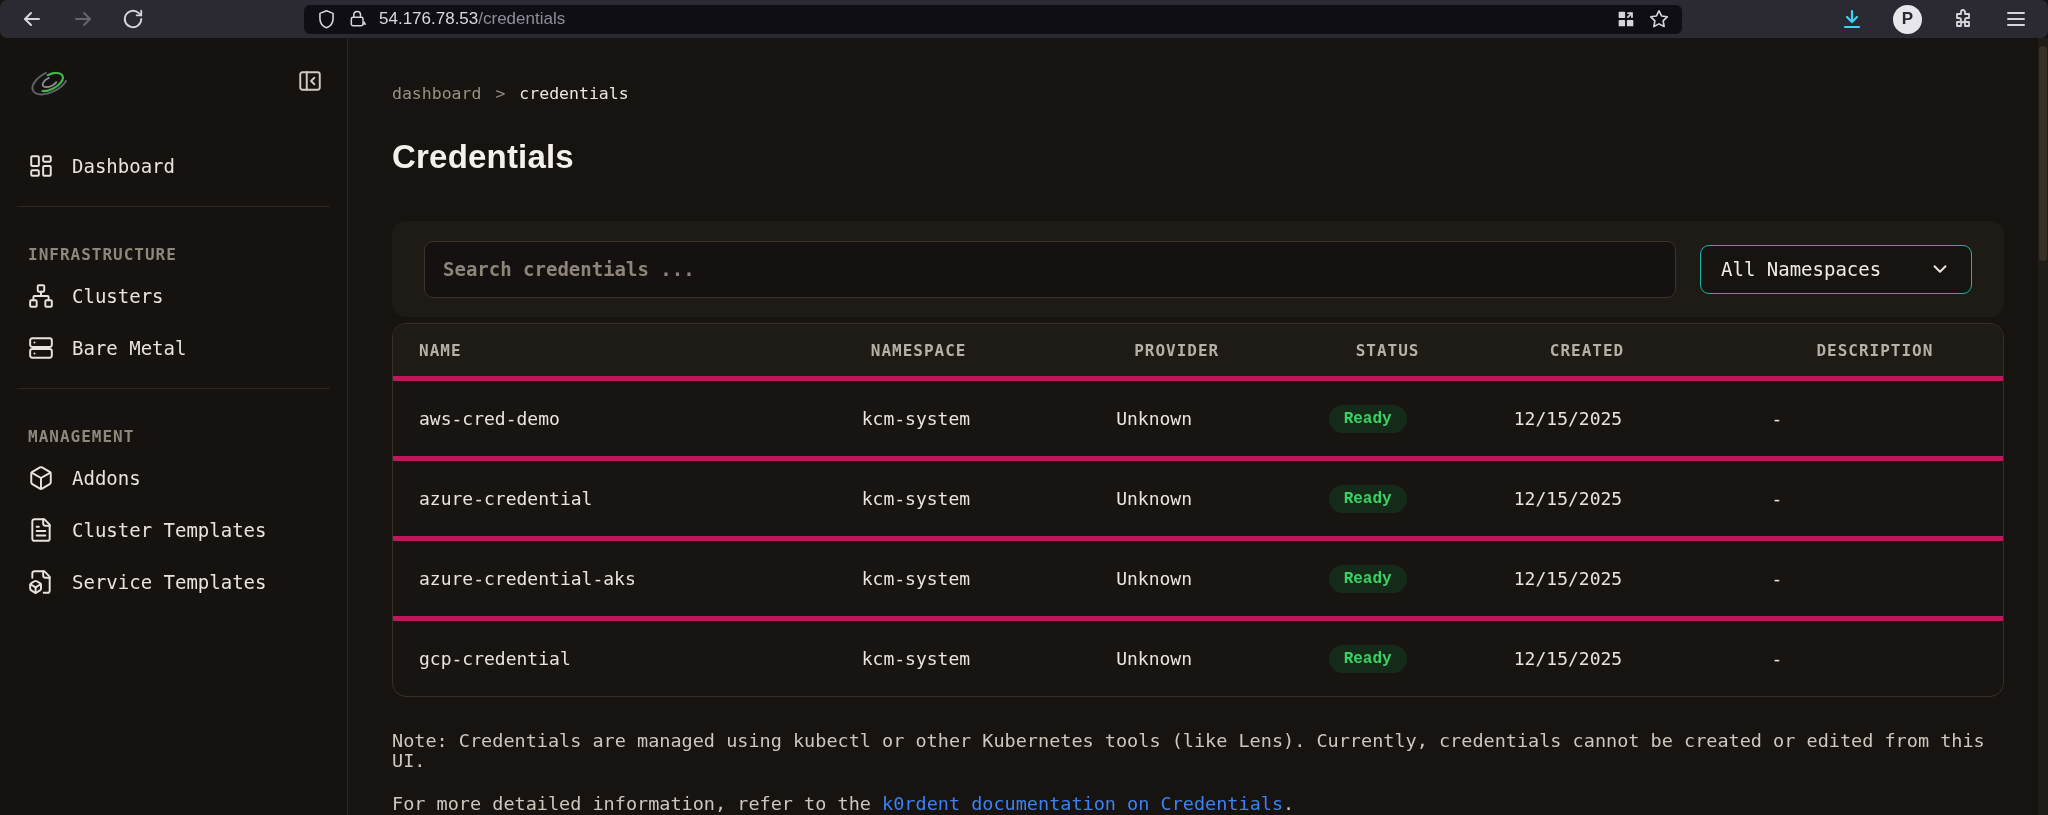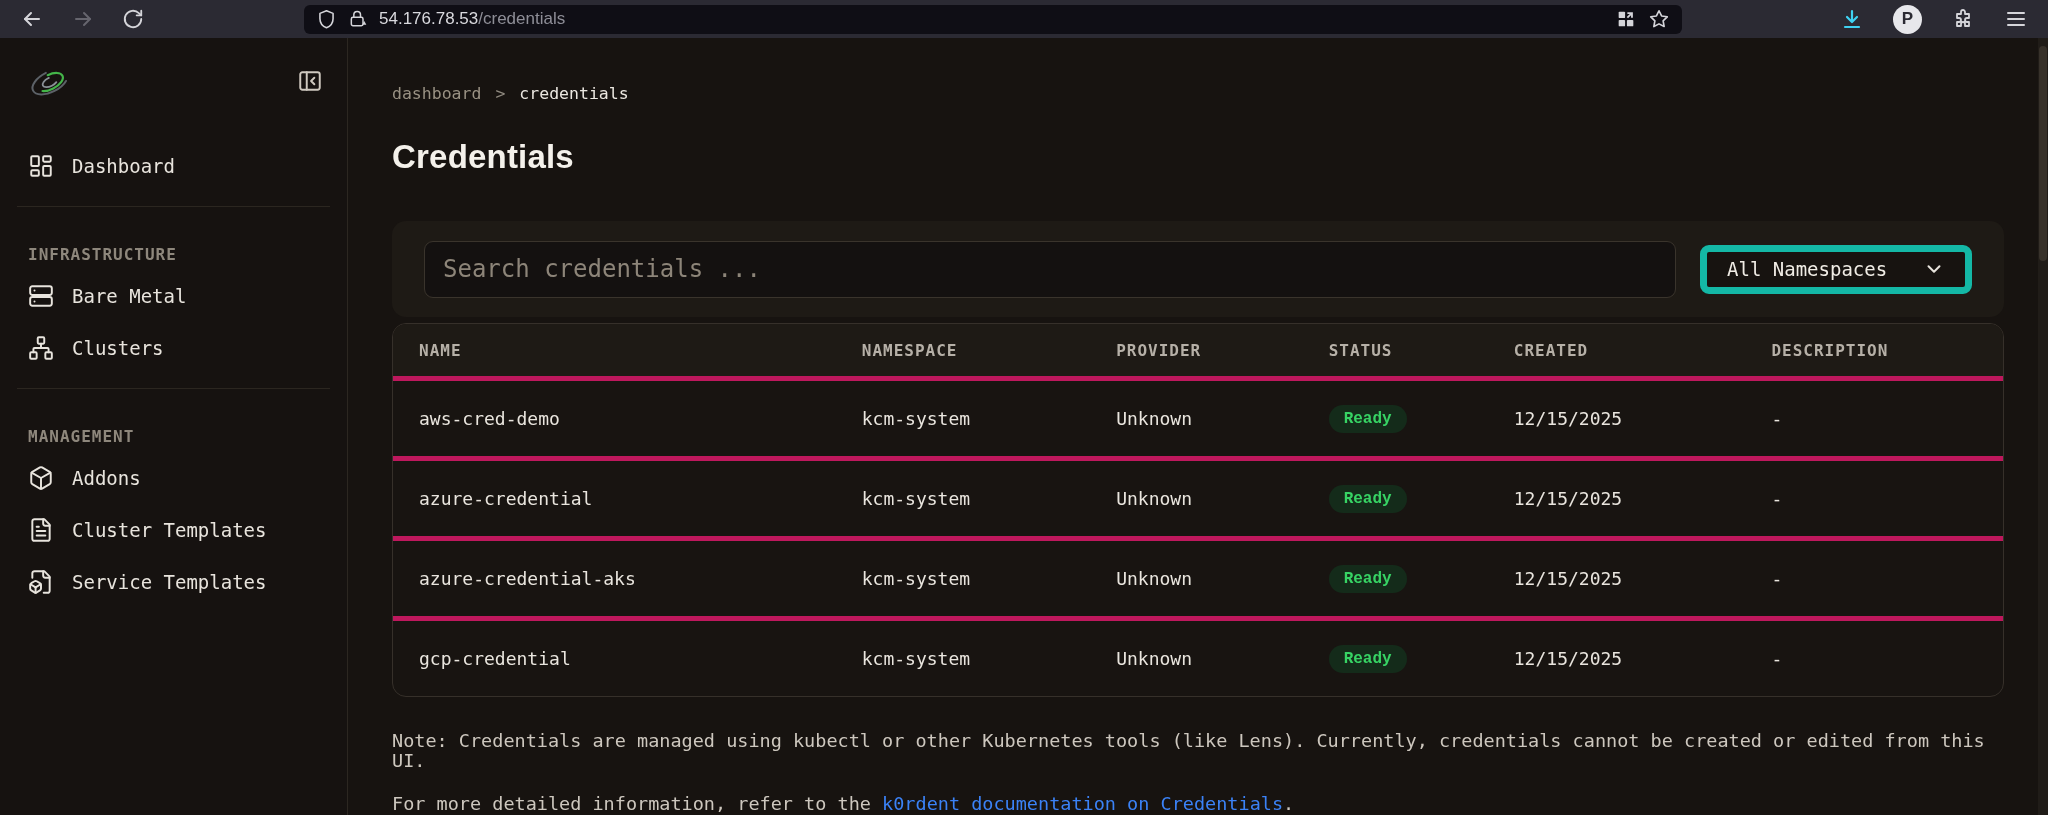--- a/index.html
+++ b/index.html
@@ -6,21 +6,21 @@
   body{
     width:2048px;height:815px;position:relative;overflow:hidden;
     background:#171310;
     font-family:"DejaVu Sans Mono","Liberation Mono",monospace;
     color:#eae6df;
   }
   svg{display:block}
 
   
   .chrome{position:absolute;top:0;left:0;right:0;height:38px;background:#2b2a33;
-    display:flex;align-items:center;padding:0 20px;box-sizing:border-box;}
+    display:flex;align-items:center;padding:0 20px;box-sizing:border-box;border-radius:7px;}
   .nav-btns{display:flex;align-items:center;gap:27px;}
   .chrome-btn{cursor:pointer;}
   .url-pill{margin-left:160px;width:1378px;height:29px;background:#0f0e15;border-radius:6px;
     display:flex;align-items:center;padding:0 12px;box-sizing:border-box;gap:11px;cursor:text;}
   .url-text{font-family:"Liberation Sans",sans-serif;font-size:17px;color:#d9d9de;white-space:nowrap;}
   .url-text .path{color:#8e8e97;}
   .pill-spacer{flex:1;}
   .right-btns{margin-left:auto;display:flex;align-items:center;gap:29px;}
   .avatar-p{width:29px;height:29px;border-radius:50%;background:#e7e7eb;color:#2b2a33;
     display:flex;align-items:center;justify-content:center;
@@ -42,31 +42,31 @@
   .breadcrumb{margin-top:46px;display:flex;align-items:center;gap:14px;font-size:16.5px;color:#999183;}
   .crumb-link{cursor:pointer;}
   .crumb-sep{color:#8f897f;}
   .crumb-current{color:#ebe7e0;}
   .page-title{margin-top:34px;font-family:"Liberation Sans",sans-serif;font-weight:bold;
     font-size:33px;line-height:40px;color:#f4f1eb;letter-spacing:.2px;}
 
   .toolbar-card{margin-top:44px;height:96px;background:#1e1a15;border-radius:14px;
     display:flex;align-items:center;padding:0 32px;gap:24px;box-sizing:border-box;}
   .search-input{flex:1;height:57px;background:#141110;border:1px solid #3a342c;border-radius:9px;
-    color:#eae6df;font-family:"DejaVu Sans Mono","Liberation Mono",monospace;font-size:24px;
-    padding:0 18px;box-sizing:border-box;outline:none;}
+    color:#eae6df;font-family:"DejaVu Sans Mono","Liberation Mono",monospace;font-size:19px;
+    padding:0 18px;box-sizing:border-box;outline:none;font-weight:bold;}
   .search-input::placeholder{color:#8d8579;}
-  .ns-select{width:272px;height:49px;background:#171310;border:7px solid #14b8a6;border-radius:9px;
+  .ns-select{width:272px;height:49px;background:#171310;border:1px solid #14b8a6;border-radius:9px;
     display:flex;align-items:center;justify-content:space-between;padding:0 20px;
     font-size:19px;color:#f0ece5;box-sizing:border-box;cursor:pointer;}
   .ns-select .chev{color:#e8e4dd;}
 
   .table-card{margin-top:6px;border:1px solid #36302a;border-radius:14px;background:#181411;overflow:hidden;}
   .thead{display:flex;align-items:center;height:52px;background:#1e1a15;
-    font-size:16px;font-weight:bold;letter-spacing:1px;color:#b6b0a7;}
+    font-size:16px;font-weight:bold;letter-spacing:1px;color:#b6b0a7;gap:9px;}
   .trow{display:flex;align-items:center;height:75px;border-top:5px solid #be185d;
     font-size:18px;color:#e9e5de;cursor:pointer;}
   .cell{padding-left:26px;box-sizing:border-box;white-space:nowrap;overflow:hidden;}
   .c1{width:27.5%;} .c2{width:15.8%;} .c3{width:13.2%;} .c4{width:11.5%;} .c5{width:16%;} .c6{flex:1;}
   .badge-ready{display:inline-block;padding:6px 15px;border-radius:999px;
     background:#142b1a;color:#37d364;font-size:16px;font-weight:bold;line-height:1;font-family:Liberation Mono, monospace;}
 
   .note{margin-top:34px;font-size:18.5px;line-height:20px;color:#cdc7be;}
   .note2{margin-top:20px;font-size:18.5px;line-height:26px;color:#cdc7be;}
   .doc-link{color:#3b82f6;cursor:pointer;text-decoration:none;}
@@ -182,40 +182,40 @@
     <span>Dashboard</span>
   </div>
 
   <div class="side-divider"></div>
 
   <div class="side-section-title">INFRASTRUCTURE</div>
 
   <div class="nav-item">
     <span class="nicon">
       <svg width="26" height="26" viewBox="0 0 24 24" fill="none" stroke="currentColor" stroke-width="1.8" stroke-linecap="round" stroke-linejoin="round">
-          <rect x="2" y="3" width="20" height="8" rx="2"></rect>
-          <rect x="2" y="13" width="20" height="8" rx="2"></rect>
-          <path d="M6 7h.01"></path>
-          <path d="M6 17h.01"></path>
-        </svg>
-    </span>
-    <span>Bare Metal</span>
-  </div>
-
-  <div class="nav-item">
-    <span class="nicon">
-      <svg width="26" height="26" viewBox="0 0 24 24" fill="none" stroke="currentColor" stroke-width="1.8" stroke-linecap="round" stroke-linejoin="round">
           <rect x="9" y="2" width="6" height="6" rx="1"></rect>
           <rect x="2" y="16" width="6" height="6" rx="1"></rect>
           <rect x="16" y="16" width="6" height="6" rx="1"></rect>
           <path d="M5 16v-3a1 1 0 0 1 1-1h12a1 1 0 0 1 1 1v3"></path>
           <path d="M12 12V8"></path>
         </svg>
     </span>
     <span>Clusters</span>
+  </div>
+
+  <div class="nav-item">
+    <span class="nicon">
+      <svg width="26" height="26" viewBox="0 0 24 24" fill="none" stroke="currentColor" stroke-width="1.8" stroke-linecap="round" stroke-linejoin="round">
+          <rect x="2" y="3" width="20" height="8" rx="2"></rect>
+          <rect x="2" y="13" width="20" height="8" rx="2"></rect>
+          <path d="M6 7h.01"></path>
+          <path d="M6 17h.01"></path>
+        </svg>
+    </span>
+    <span>Bare Metal</span>
   </div>
 
   <div class="side-divider"></div>
 
   <div class="side-section-title">MANAGEMENT</div>
 
   <div class="nav-item">
     <span class="nicon">
       <svg width="26" height="26" viewBox="0 0 24 24" fill="none" stroke="currentColor" stroke-width="1.8" stroke-linecap="round" stroke-linejoin="round">
           <path d="M21 8a2 2 0 0 0-1-1.73l-7-4a2 2 0 0 0-2 0l-7 4A2 2 0 0 0 3 8v8a2 2 0 0 0 1 1.73l7 4a2 2 0 0 0 2 0l7-4A2 2 0 0 0 21 16Z"></path>

